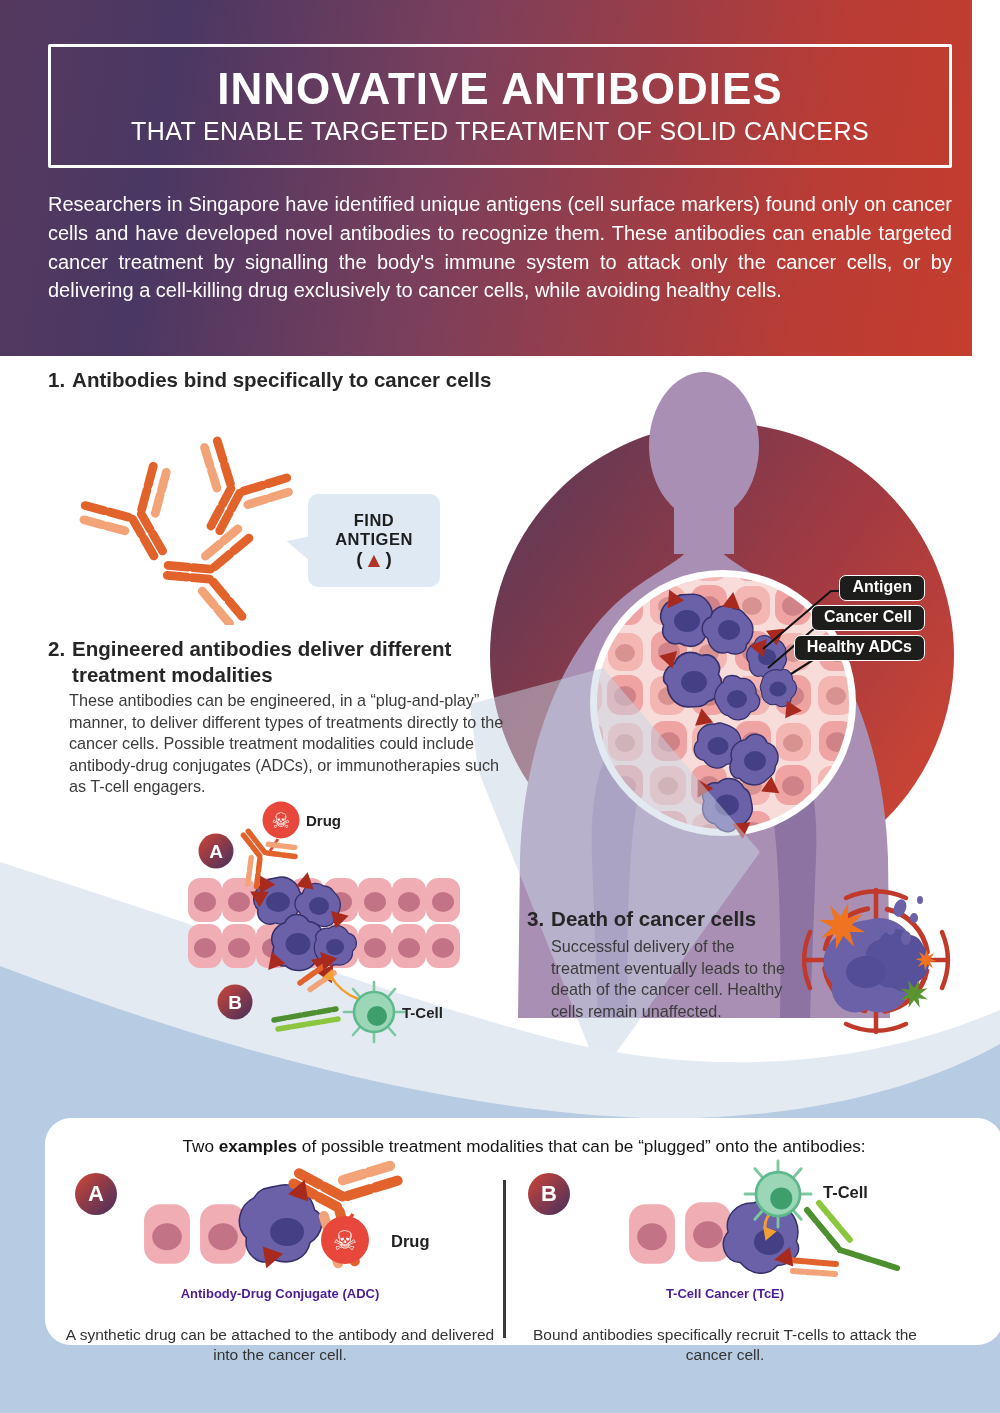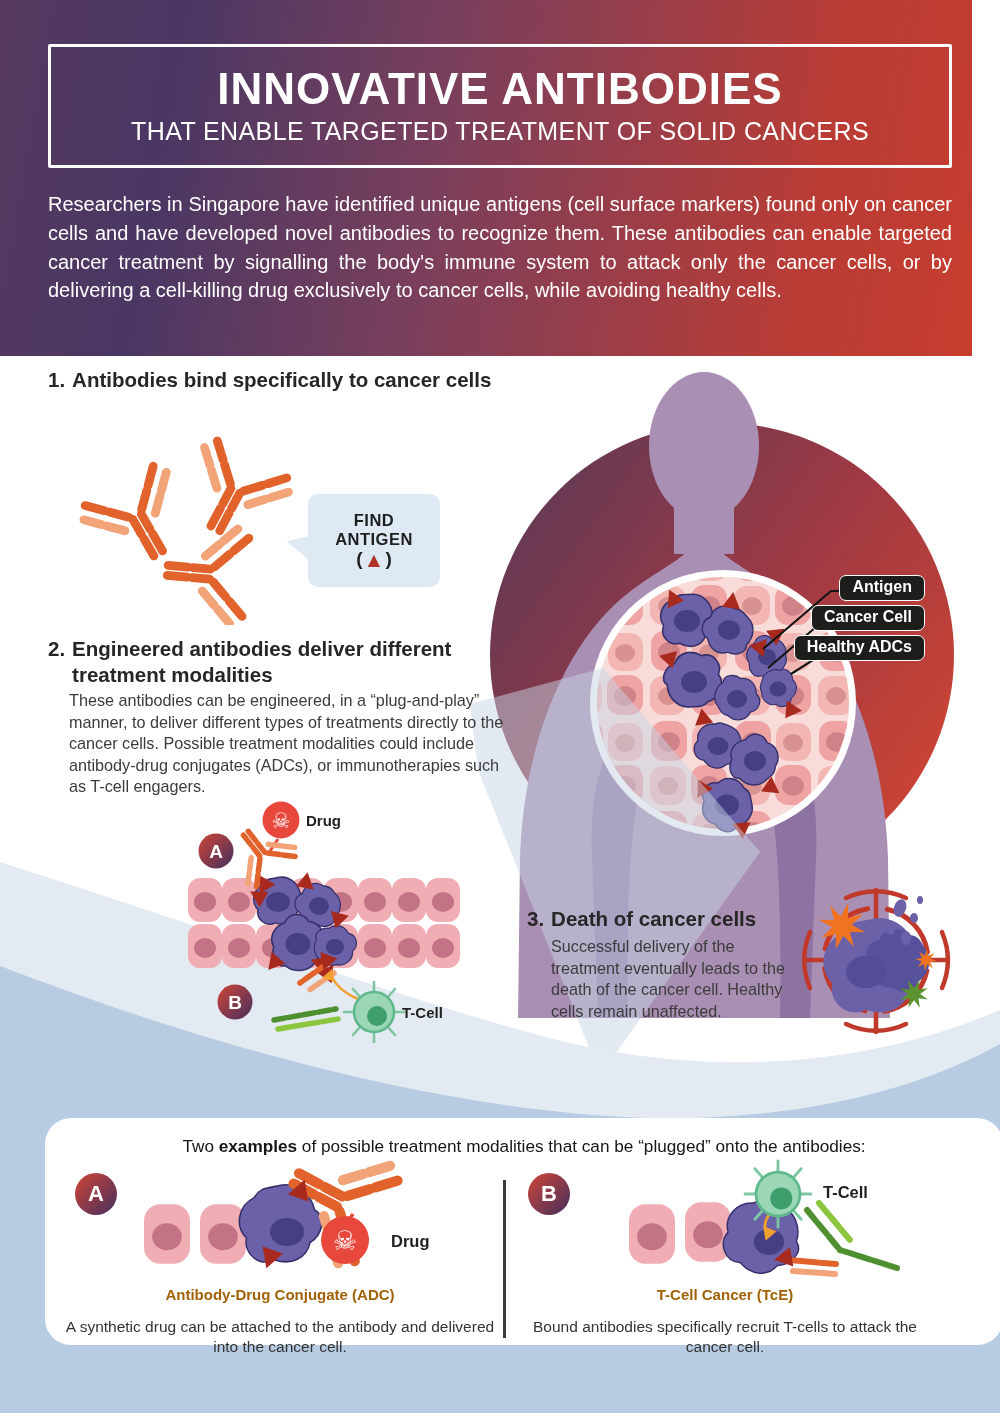--- a/index.html
+++ b/index.html
@@ -37,22 +37,22 @@
   
   .panel{position:absolute;left:45px;top:1118px;width:910px;height:227px;background:#fff;border-radius:26px;z-index:6;padding-left:48px;}
   .panel-heading{position:absolute;left:0;top:18px;width:100%;text-align:center;font-size:17.2px;color:#161616;}
   .panel-heading b{font-weight:bold;}
   .divider{position:absolute;left:458px;top:62px;width:2.5px;height:158px;background:#3a3a3a;}
   .col{position:absolute;top:0;height:100%;}
   .colA{left:20px;width:430px;}
   .colB{left:470px;width:420px;}
   .pbadge{position:absolute;width:42px;height:42px;border-radius:50%;color:#fff;font-weight:bold;font-size:22px;
           background:linear-gradient(135deg,#cf4536,#452f5e);display:flex;align-items:center;justify-content:center;}
-  .ex-title{position:absolute;left:0;top:168px;width:100%;text-align:center;font-weight:bold;font-size:15px;color:#a16207;}
-  .ex-body{position:absolute;left:0;top:199px;width:100%;text-align:center;font-size:15.5px;line-height:1.32;color:#333;}
+  .ex-title{position:absolute;left:0;top:168px;width:100%;text-align:center;font-weight:bold;font-size:13px;color:#4c1d95;}
+  .ex-body{position:absolute;left:0;top:207px;width:100%;text-align:center;font-size:15.5px;line-height:1.32;color:#333;}
   .svg-abs{position:absolute;}
   svg text{font-family:"Liberation Sans",sans-serif;}
   svg text.skull{font-family:"DejaVu Sans",sans-serif;}
 </style>
 </head>
 <body>
 
 <div class="page">
 
   <svg width="0" height="0" style="position:absolute" aria-hidden="true">

